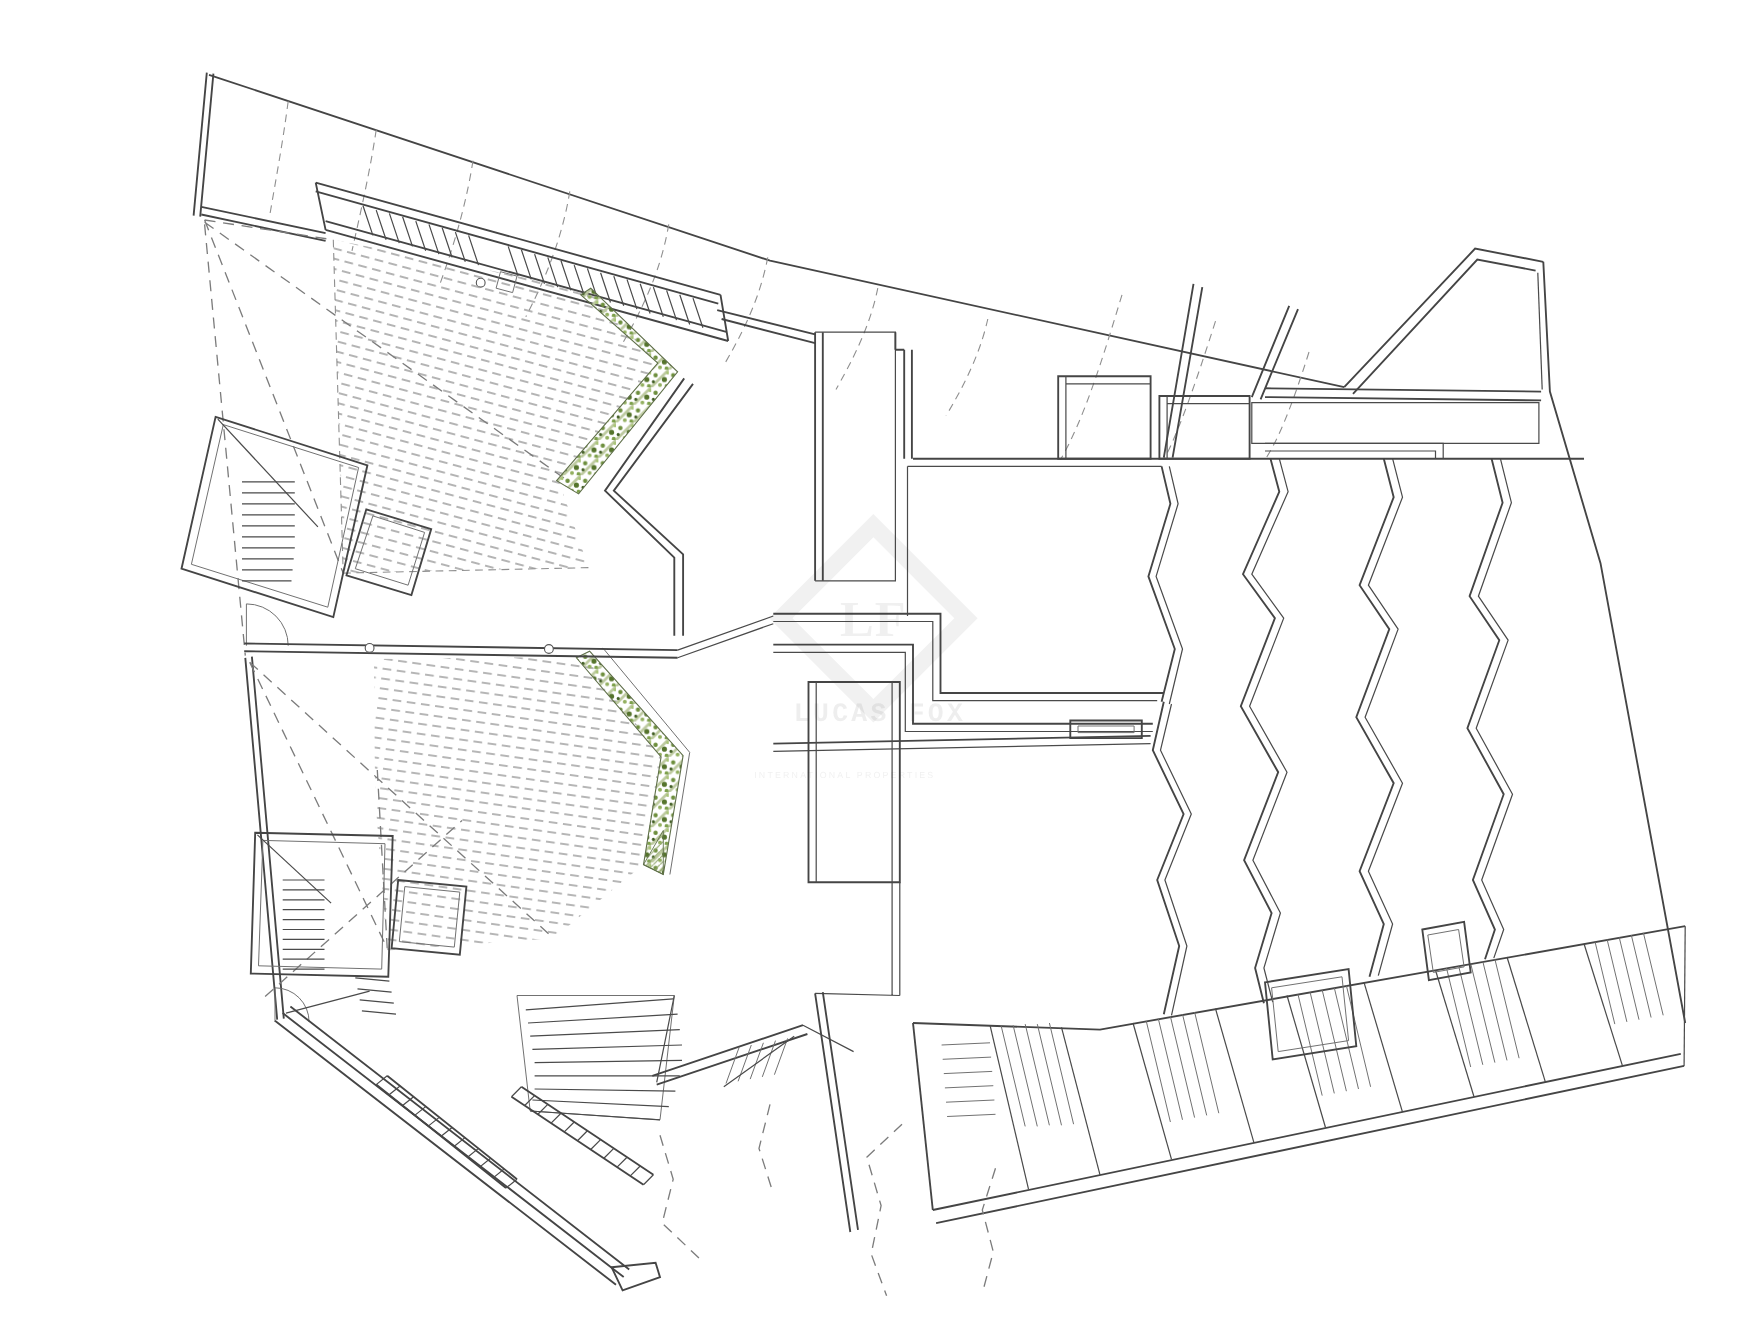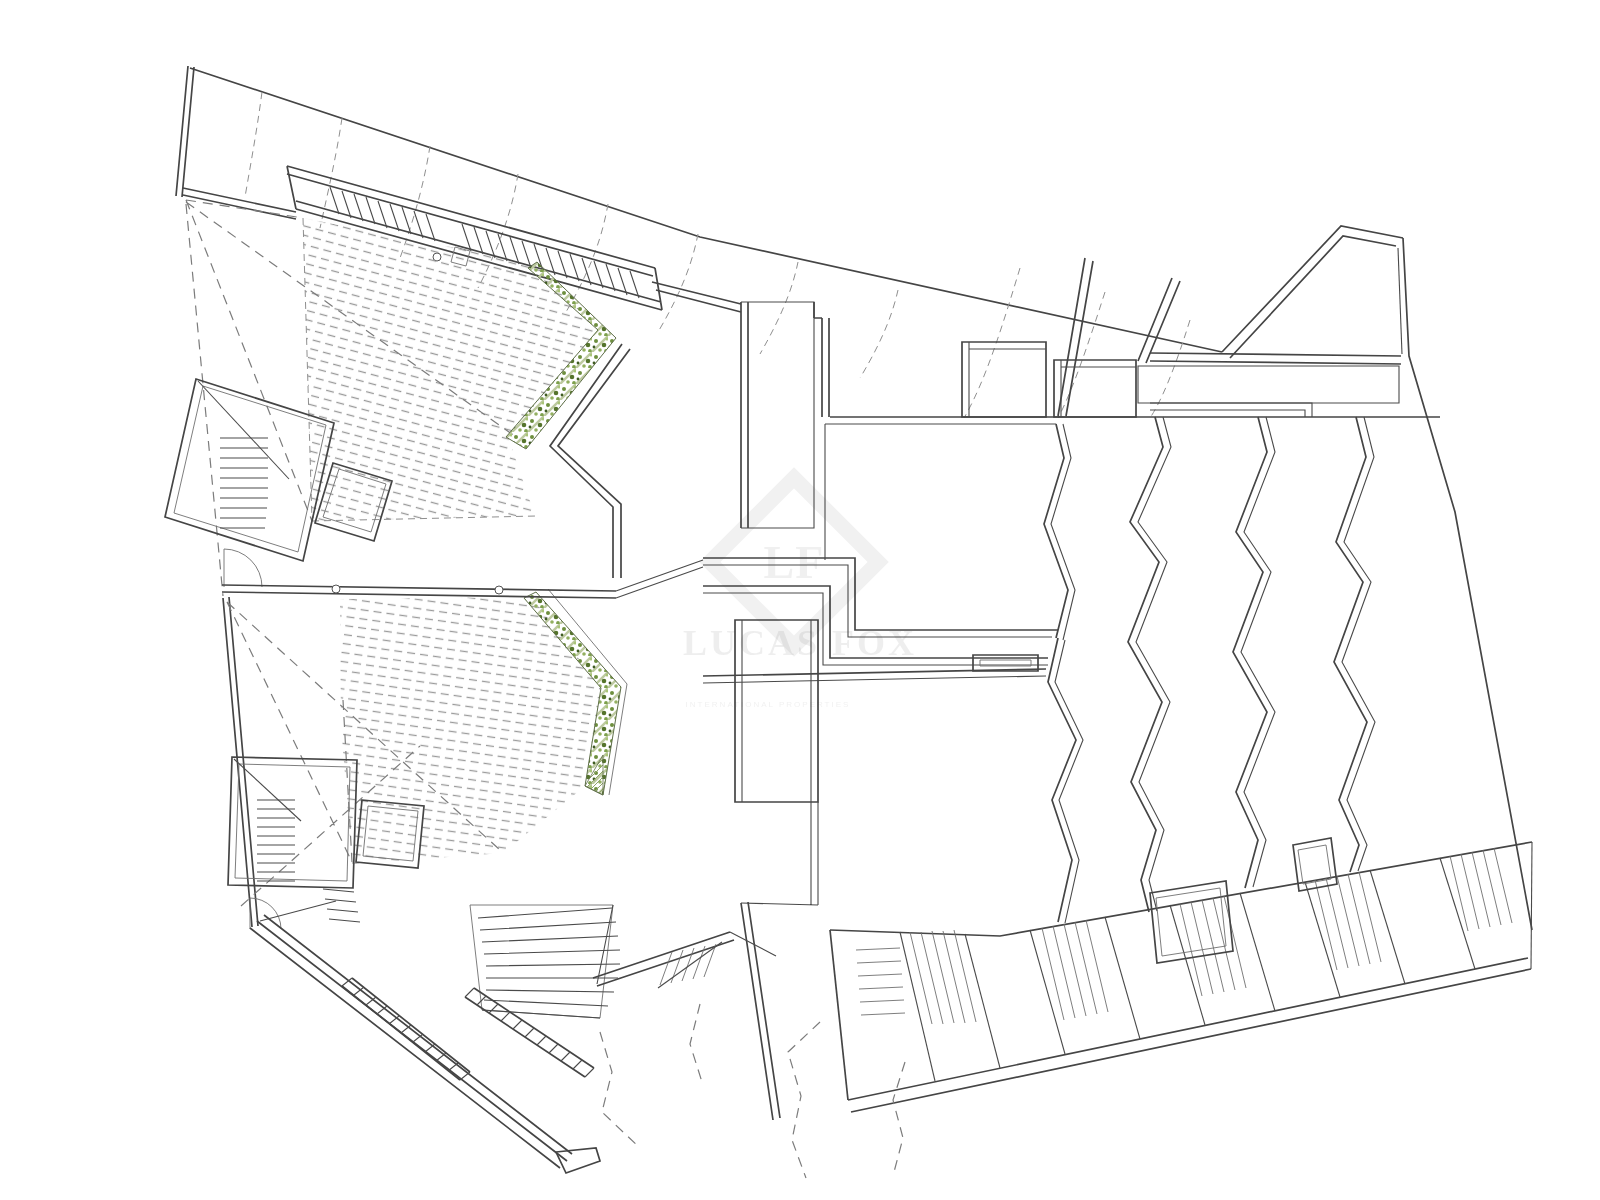--- a/index.html
+++ b/index.html
@@ -17,22 +17,22 @@
   .veg{fill:url(#vegPat);stroke:#5f6f49;stroke-width:1;}
   .vegTri{fill:url(#vegHatch);stroke:#5f6f49;stroke-width:0.8;}
   .post{stroke:#555;stroke-width:1;fill:#ffffff;}
   
   .wm{position:absolute;left:0;top:0;width:1600px;height:1200px;pointer-events:none;}
   .wm-diamond{position:absolute;left:727px;top:495px;width:104px;height:104px;
     border:15px solid rgba(60,60,60,0.07);transform:rotate(45deg);
     display:flex;align-items:center;justify-content:center;}
   .wm-lf{transform:rotate(-45deg);font-family:"Liberation Serif",serif;font-weight:bold;
     font-size:46px;color:rgba(60,60,60,0.08);letter-spacing:1px;}
-  .wm-brand{position:absolute;left:800px;top:622px;transform:translateX(-50%);
-    font-family:Liberation Serif, serif;font-weight:700;font-size:36px;letter-spacing:3px;
+  .wm-brand{position:absolute;left:800px;top:636px;transform:translateX(-50%);
+    font-family:Liberation Mono, monospace;font-weight:700;font-size:24px;letter-spacing:3px;
     color:rgba(60,60,60,0.085);white-space:nowrap;}
   .wm-tagline{position:absolute;left:768px;top:700px;transform:translateX(-50%);
     font-size:8px;letter-spacing:2px;color:rgba(60,60,60,0.08);white-space:nowrap;}
 </style>
 </head>
 <body>
 
 <div class="plan-wrap">
   <svg width="1600" height="1200" viewBox="0 0 1600 1200" xmlns="http://www.w3.org/2000/svg">
     <defs>

